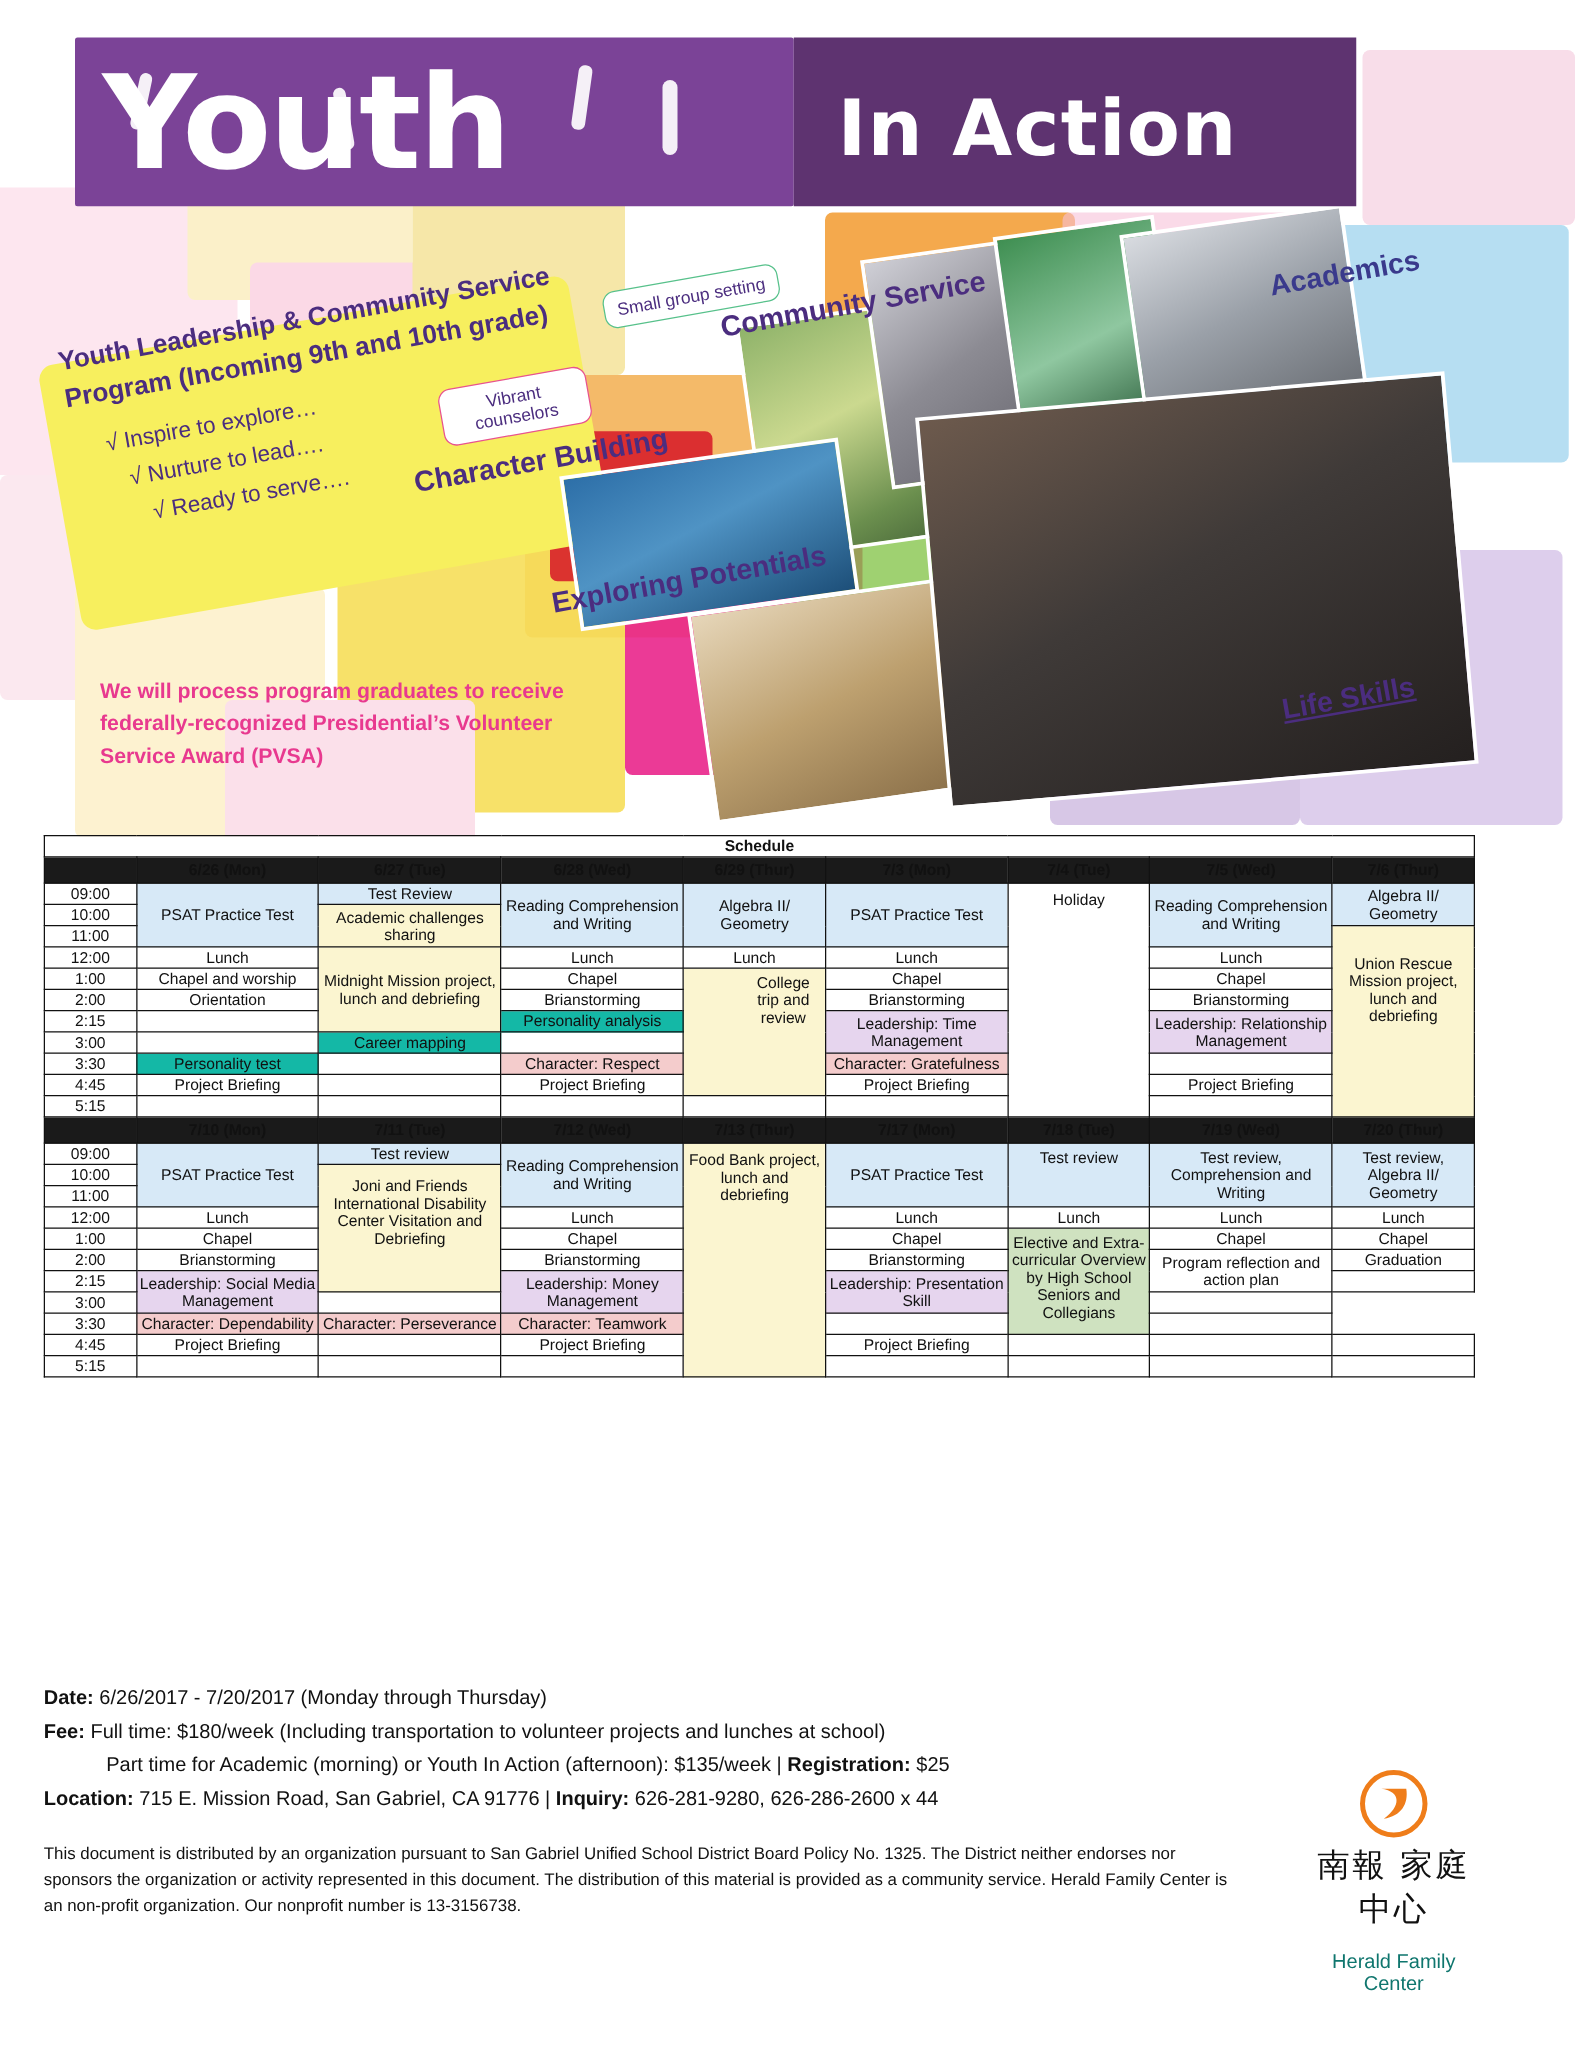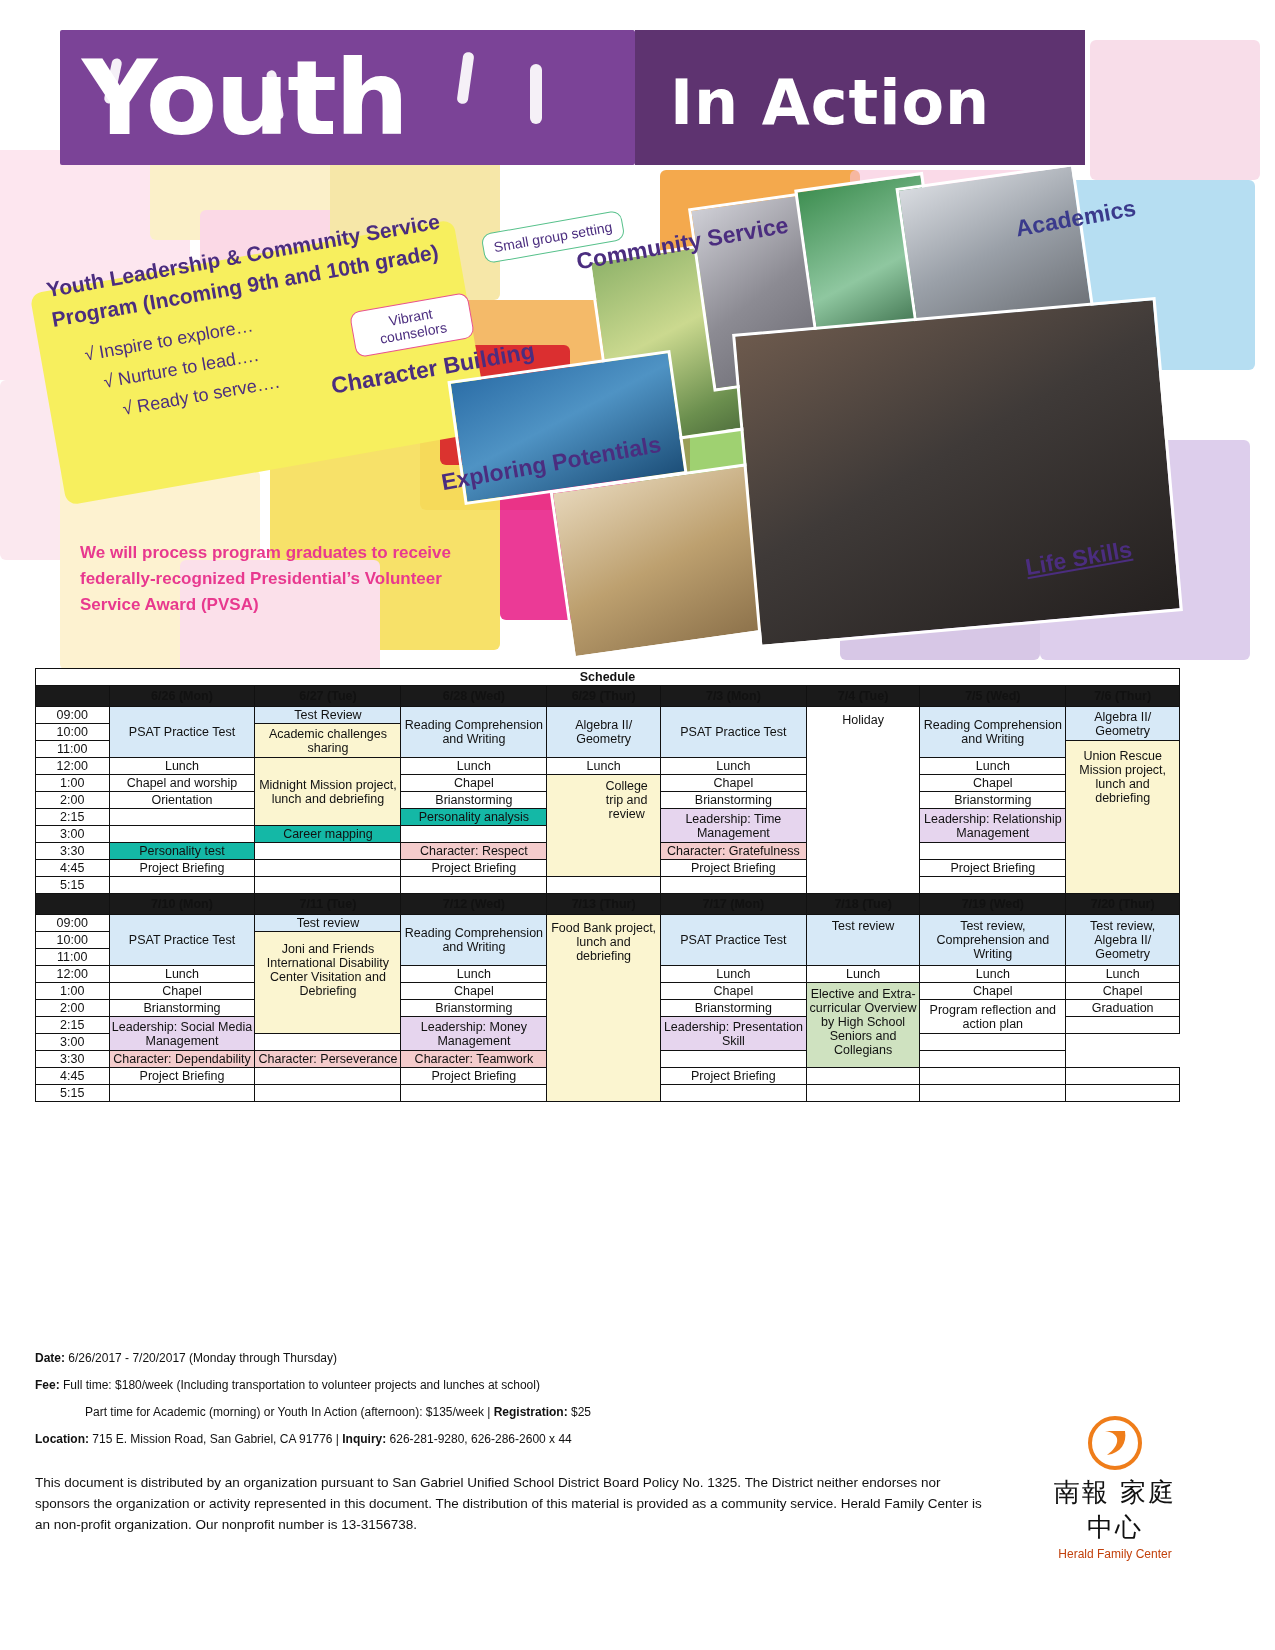--- a/index.html
+++ b/index.html
@@ -92,30 +92,30 @@
   .timecell { text-align:left; padding-left:6px; width:68px; font-size:12.5px; background:#fff; }
   .c-blue   { background:#d7e9f7; }
   .c-yellow { background:#fbf5d0; }
   .c-green  { background:#14b8a6; }
   .c-pink   { background:#f4cccc; }
   .c-purple { background:#e6d5ee; }
   .c-white  { background:#ffffff; }
   .c-lgreen { background:#cfe2c0;margin-top:12px; }
 
   
-  .info { position:absolute; left:35px; top:1345px; width:1130px; z-index:9; font-size:12px; color:#111; line-height:27px; }
+  .info { position:absolute; left:35px; top:1345px; width:1130px; z-index:9; font-size:16px; color:#111; line-height:27px; }
   .info b { font-weight:bold; }
   .disclaimer {
     position:absolute; left:35px; top:1472px; width:950px; z-index:9;
     font-size:13.5px; line-height:21px; color:#111;
   }
   .logo-wrap { position:absolute; left:1040px; top:1415px; width:150px; z-index:9; text-align:center; }
   .logo-mark { width:56px; height:56px; margin:0 auto; }
   .logo-cjk { font-size:26px; color:#111; letter-spacing:2px; margin-top:4px; font-family:"DejaVu Sans", sans-serif;}
-  .logo-name { font-size:12px; color:#c2410c; margin-top:2px; }
+  .logo-name { font-size:16px; color:#0f766e; margin-top:16px; }
 </style>
 </head>
 <body>
 
 <div class="bg-wrap">
   <div class="sq" style="left:0;top:0;width:1275px;height:680px;background:#ffffff;"></div>
   <div class="sq" style="left:-40px;top:150px;width:230px;height:230px;background:#fde6ef;"></div>
   <div class="sq" style="left:150px;top:60px;width:180px;height:180px;background:#fbf0c9;"></div>
   <div class="sq" style="left:200px;top:210px;width:200px;height:200px;background:#fbd9e6;"></div>
   <div class="sq" style="left:330px;top:130px;width:170px;height:170px;background:#f6e7a8;"></div>
@@ -234,21 +234,21 @@
     <td class="c-blue" rowspan="2">Algebra II/ Geometry</td>
   </tr>
 
   <tr>
     <td class="timecell">10:00</td>
     <td class="c-yellow" rowspan="2">Academic challenges sharing</td>
   </tr>
 
   <tr>
     <td class="timecell">11:00</td>
-    <td class="c-yellow" rowspan="9" style="vertical-align:top;padding-top:8px;">Union Rescue Mission project, lunch and debriefing</td>
+    <td class="c-yellow" rowspan="9" style="vertical-align:top;padding-top:23px;">Union Rescue Mission project, lunch and debriefing</td>
   </tr>
 
   <tr>
     <td class="timecell">12:00</td>
     <td class="c-white">Lunch</td>
     <td class="c-yellow" rowspan="4">Midnight Mission project, lunch and debriefing</td>
     <td class="c-white">Lunch</td>
     <td class="c-white">Lunch</td>
     <td class="c-white">Lunch</td>
     <td class="c-white">Lunch</td>

